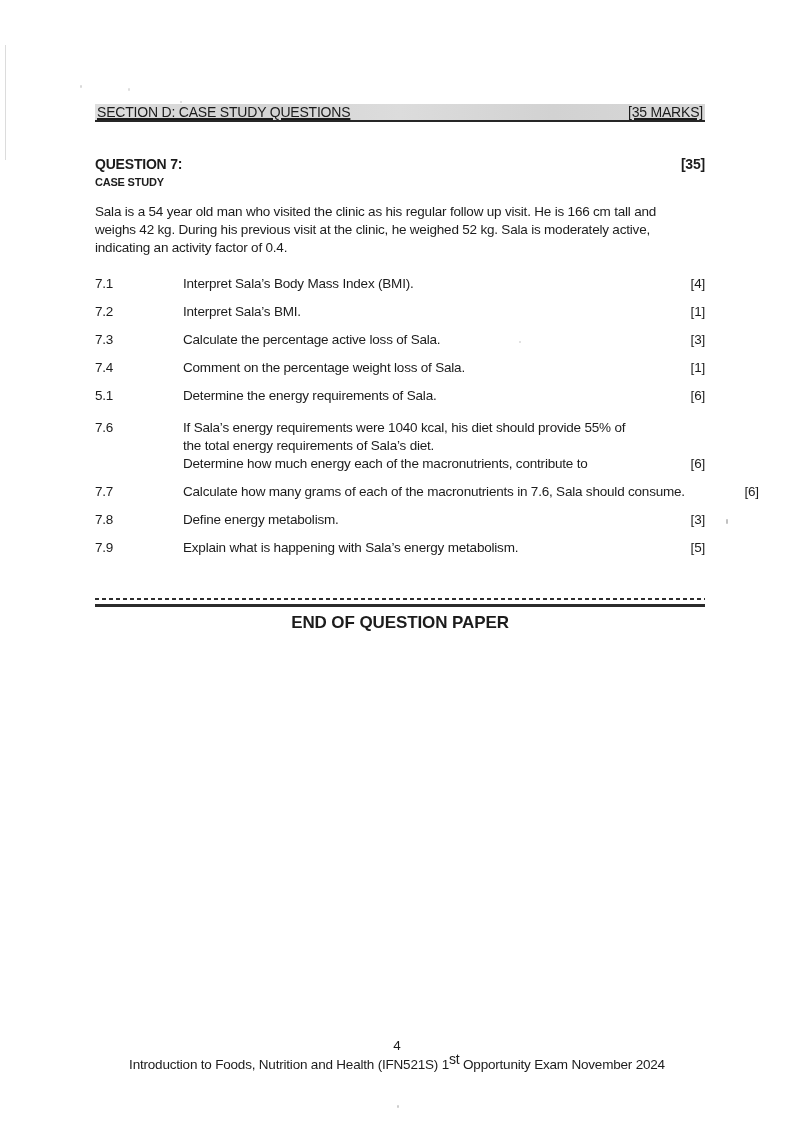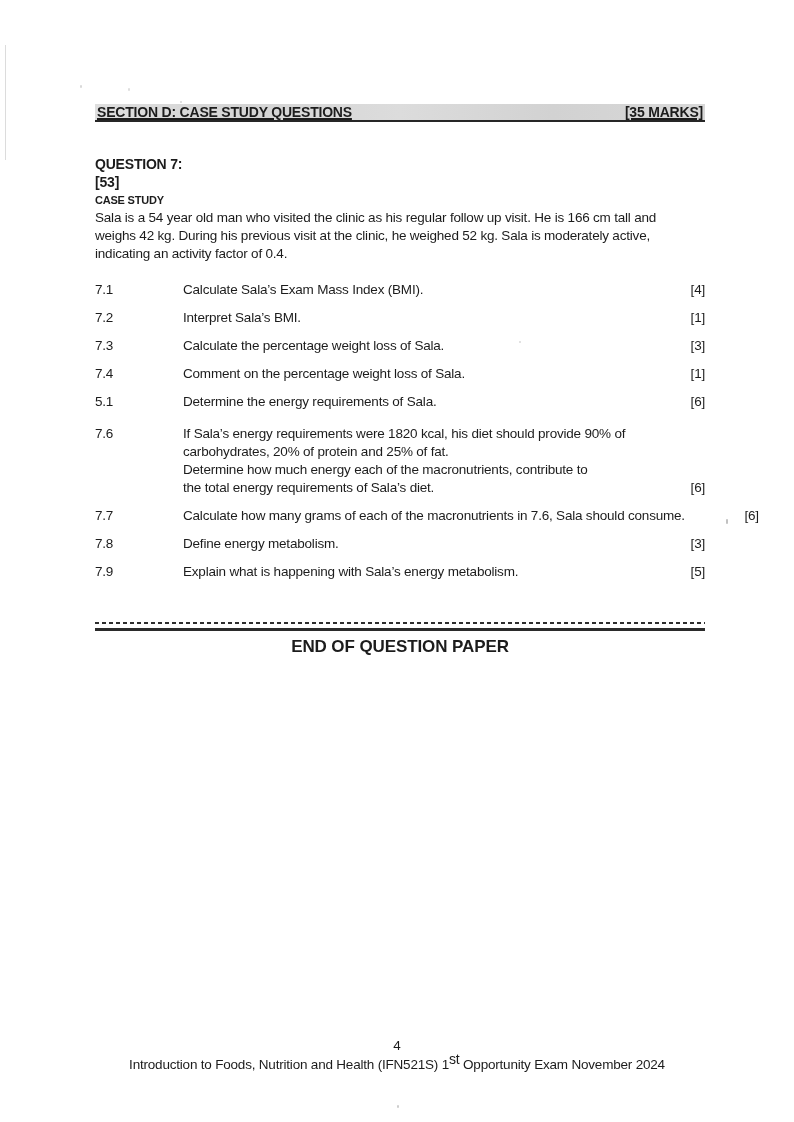--- a/index.html
+++ b/index.html
@@ -25,41 +25,40 @@
     width: 610px;
   }
   
   .section-bar {
     display: flex;
     justify-content: space-between;
     align-items: center;
     height: 18px;
     background: linear-gradient(90deg, #dedede 0%, #d4d4d4 25%, #dcdcdc 50%, #d2d2d2 75%, #d8d8d8 100%);
     border-bottom: 2px solid #262626;
-    font-weight: bold;
+    font-weight: normal;
     font-size: 14px;
     padding: 0 2px;
     gap: 47px;
   }
   .section-bar .u {
     text-decoration: underline;
     text-decoration-thickness: 1.5px;
   }
   .instruction { margin-top: 2px; white-space: nowrap; }
 
   .q-heading {
     display: flex;
     justify-content: space-between;
     margin-top: 33px;
     font-weight: bold;
     font-size: 14px;
-    flex-direction: column;
   }
   .case-heading { font-weight: bold; font-size: 11px; }
-  .case-par { margin-top: 0; }
+  .case-par { margin-top: 12px; }
   .doc-line { white-space: nowrap; }
 
   .qlist { margin-top: 18px; }
   .qrow {
     display: flex;
     margin-bottom: 10px;
     align-items: flex-start;
     gap: 40px;
   }
   .qrow.tall { margin-top: 14px; }
@@ -140,70 +139,69 @@
   <div class="content">
 
     <div class="section-bar">
       <span class="u">SECTION D: CASE STUDY QUESTIONS</span>
       <span class="u">[35 MARKS]</span>
     </div>
 
 
     <div class="q-heading">
       <span>QUESTION 7:</span>
-      <span>[53]</span>
+      <span>[35]</span>
     </div>
 
     <div class="case-heading">CASE STUDY</div>
 
     <div class="case-par">
       <div class="doc-line">Sala is a 54 year old man who visited the clinic as his regular follow up visit. He is 166 cm tall and</div>
       <div class="doc-line">weighs 42 kg. During his previous visit at the clinic, he weighed 52 kg. Sala is moderately active,</div>
       <div class="doc-line">indicating an activity factor of 0.4.</div>
     </div>
 
     <div class="qlist">
 
       <div class="qrow">
         <span class="qnum">7.1</span>
-        <span class="qtext">Calculate Sala’s Exam Mass Index (BMI).</span>
+        <span class="qtext">Interpret Sala’s Body Mass Index (BMI).</span>
         <span class="qmarks">[4]</span>
       </div>
 
       <div class="qrow">
         <span class="qnum">7.2</span>
         <span class="qtext">Interpret Sala’s BMI.</span>
         <span class="qmarks">[1]</span>
       </div>
 
       <div class="qrow">
         <span class="qnum">7.3</span>
-        <span class="qtext">Calculate the percentage weight loss of Sala.</span>
+        <span class="qtext">Calculate the percentage active loss of Sala.</span>
         <span class="qmarks">[3]</span>
       </div>
 
       <div class="qrow">
         <span class="qnum">7.4</span>
         <span class="qtext">Comment on the percentage weight loss of Sala.</span>
         <span class="qmarks">[1]</span>
       </div>
 
       <div class="qrow">
         <span class="qnum">5.1</span>
         <span class="qtext">Determine the energy requirements of Sala.</span>
         <span class="qmarks">[6]</span>
       </div>
 
       <div class="qrow tall">
         <span class="qnum">7.6</span>
         <span class="qtext">
-          <span class="qline">If Sala’s energy requirements were 1820 kcal, his diet should provide 90% of</span>
-          <span class="qline">carbohydrates, 20% of protein and 25% of fat.</span>
+          <span class="qline">If Sala’s energy requirements were 1040 kcal, his diet should provide 55% of</span>
+          <span class="qline">the total energy requirements of Sala’s diet.</span>
           <span class="qline">Determine how much energy each of the macronutrients, contribute to</span>
-          <span class="qline">the total energy requirements of Sala’s diet.</span>
         </span>
         <span class="qmarks">[6]</span>
       </div>
 
       <div class="qrow">
         <span class="qnum">7.7</span>
         <span class="qtext">Calculate how many grams of each of the macronutrients in 7.6, Sala should consume.</span>
         <span class="qmarks">[6]</span>
       </div>
 

